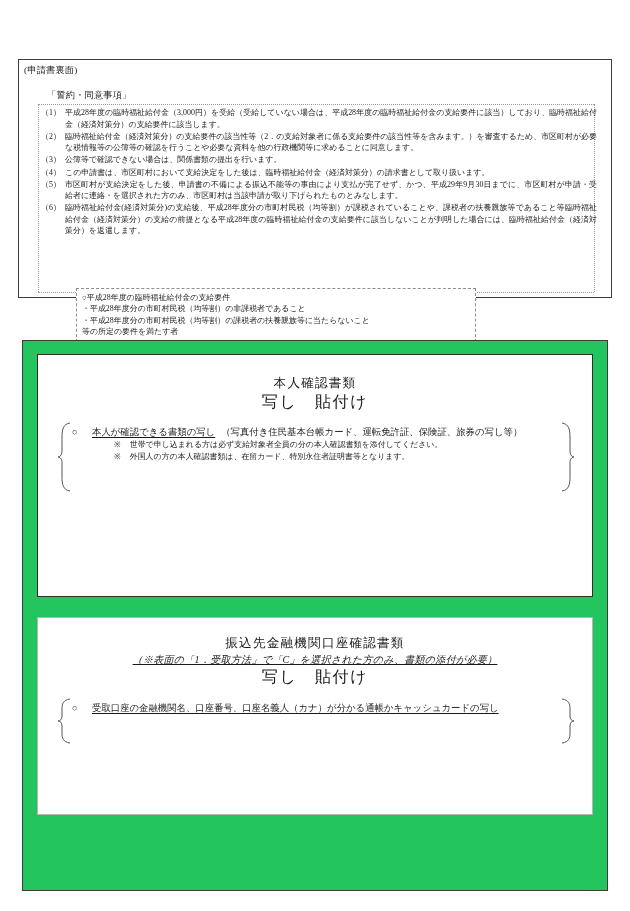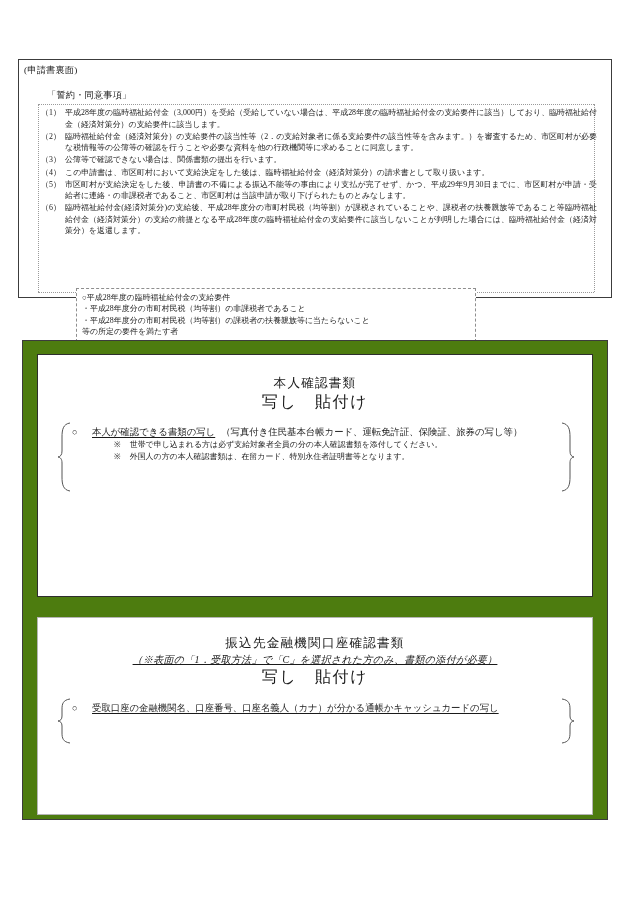--- a/index.html
+++ b/index.html
@@ -114,24 +114,24 @@
     white-space: nowrap;
     letter-spacing: .05px;
   }
 
   
   .attach-box {
     position: absolute;
     left: 22px;
     top: 340px;
     width: 586px;
-    height: 480px;
+    height: 551px;
     border: 1.6px solid #3c3c3c;
     box-sizing: border-box;
-    background: #4d7c0f;
+    background: #22c55e;
     padding-left: 36px;
   }
 
   
   .id-box {
     position: absolute;
     left: 14px;
     top: 13px;
     width: 556px;
     height: 243px;
@@ -248,21 +248,21 @@
         <span class="clause-txt">公簿等で確認できない場合は、関係書類の提出を行います。</span>
       </div>
 
       <div class="clause">
         <span class="clause-no">（4）</span>
         <span class="clause-txt">この申請書は、市区町村において支給決定をした後は、臨時福祉給付金（経済対策分）の請求書として取り扱います。</span>
       </div>
 
       <div class="clause">
         <span class="clause-no">（5）</span>
-        <span class="clause-txt">市区町村が支給決定をした後、申請書の不備による振込不能等の事由により支払が完了せず、かつ、平成29年9月30日までに、市区町村が申請・受給者に連絡・の非課税者であること、市区町村は当該申請が取り下げられたものとみなします。</span>
+        <span class="clause-txt">市区町村が支給決定をした後、申請書の不備による振込不能等の事由により支払が完了せず、かつ、平成29年9月30日までに、市区町村が申請・受給者に連絡・を選択された方のみ、市区町村は当該申請が取り下げられたものとみなします。</span>
       </div>
 
       <div class="clause">
         <span class="clause-no">（6）</span>
         <span class="clause-txt">臨時福祉給付金(経済対策分)の支給後、平成28年度分の市町村民税（均等割）が課税されていることや、課税者の扶養親族等であること等臨時福祉給付金（経済対策分）の支給の前提となる平成28年度の臨時福祉給付金の支給要件に該当しないことが判明した場合には、臨時福祉給付金（経済対策分）を返還します。</span>
       </div>
 
     </div>
 
     <div class="req-box">

